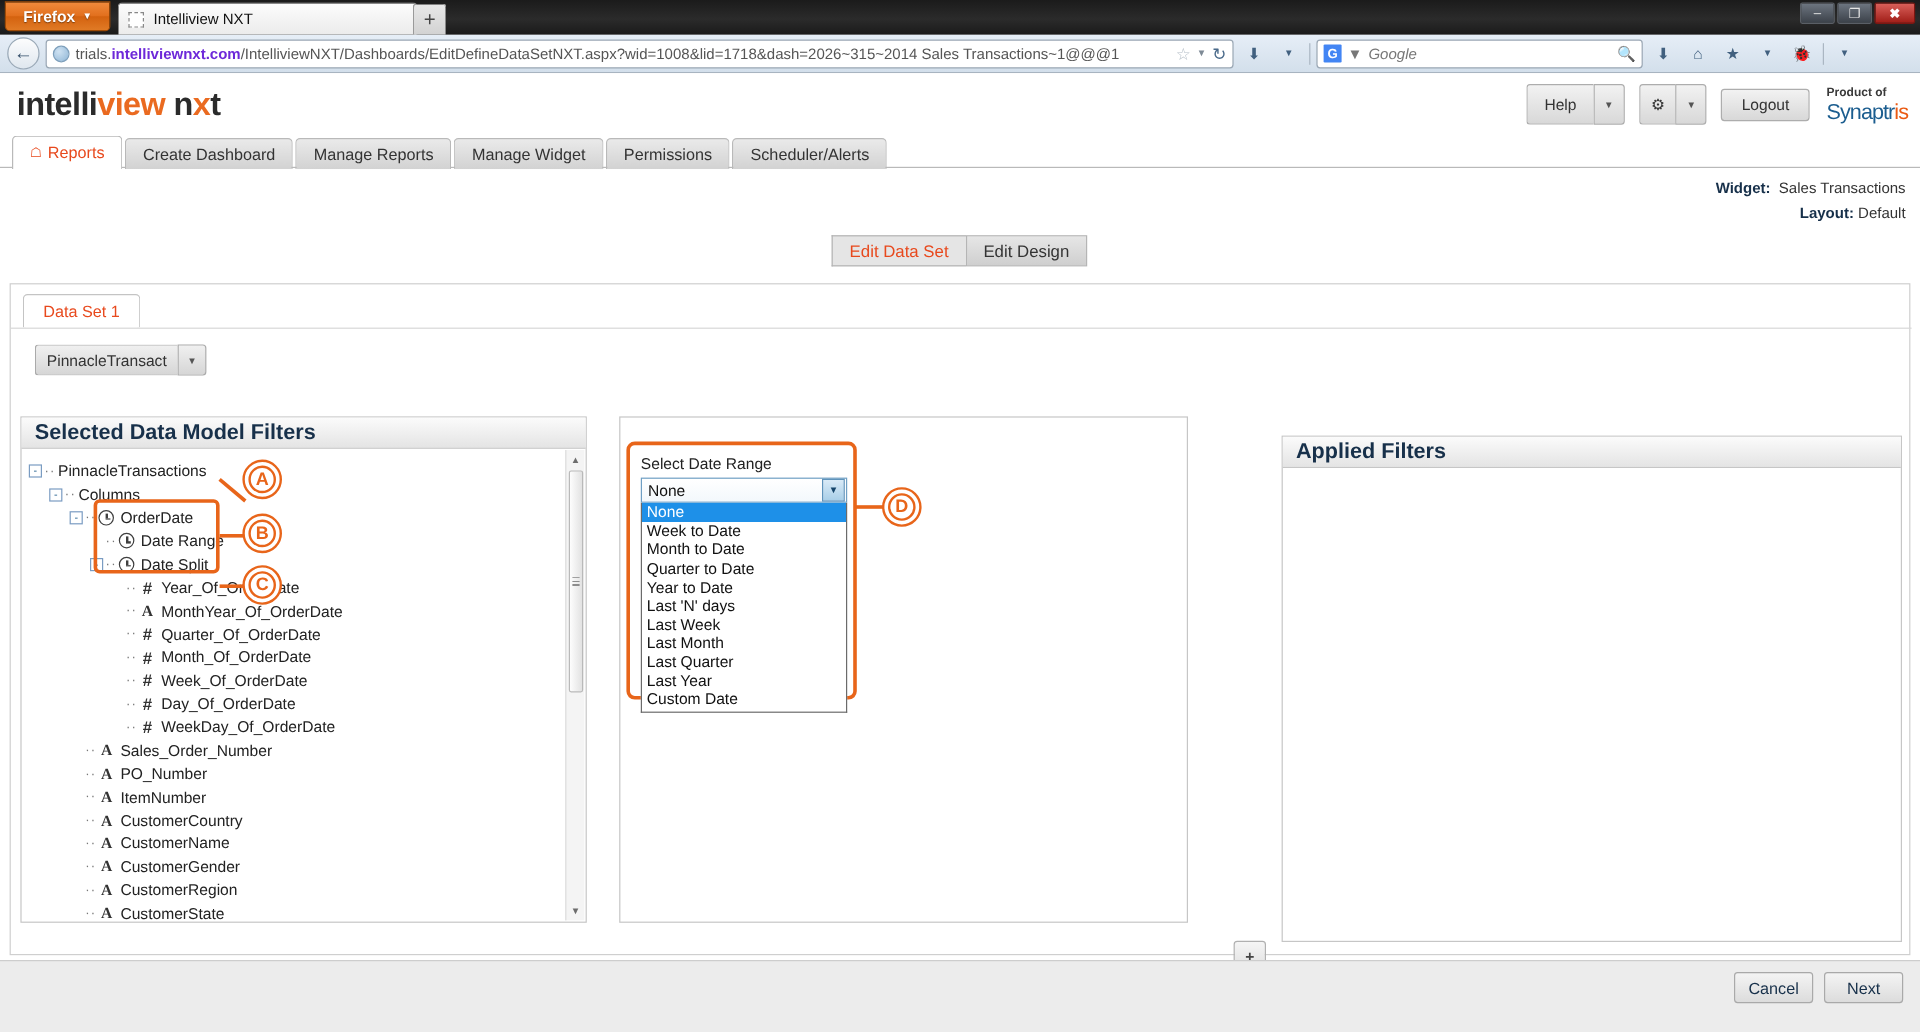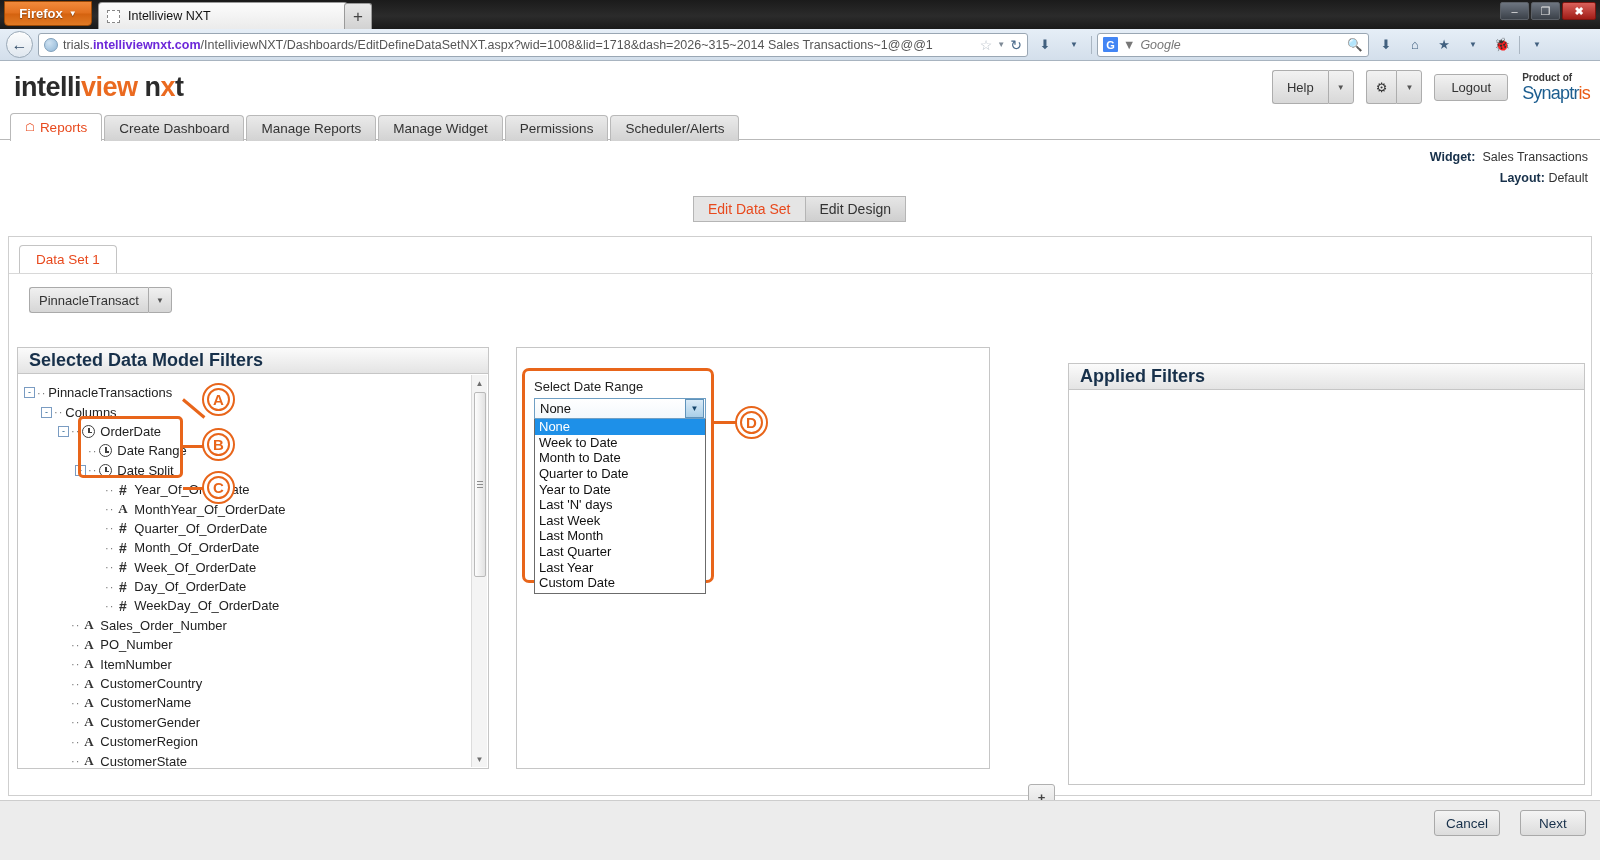--- a/index.html
+++ b/index.html
@@ -271,21 +271,21 @@
     position:absolute; left:78px; top:416px; width:105px; height:62px;
     border:3px solid #e8651a; border-radius:5px; z-index:5;
   }
   .lead { position:absolute; background:#e8651a; z-index:4; }
 
   
   #footer {
     position:absolute; left:0; top:800px; width:1600px; height:60px;
     background:#ececec; border-top:1px solid #cdcdcd;
   }
-  #footer .btns { position:absolute; right:14px; top:9px; display:flex; gap:20px; }
+  #footer .btns { position:absolute; right:14px; top:9px; display:flex; gap:9px; }
   #footer .fbtn {
     width:66px; height:26px; border:1px solid #a9a9a9; border-radius:3px;
     background:linear-gradient(to bottom,#f4f4f4,#dcdcdc);
     display:flex; align-items:center; justify-content:center;
     font-size:13.5px; color:#17304a;
   }
 </style>
 </head>
 <body>
 

